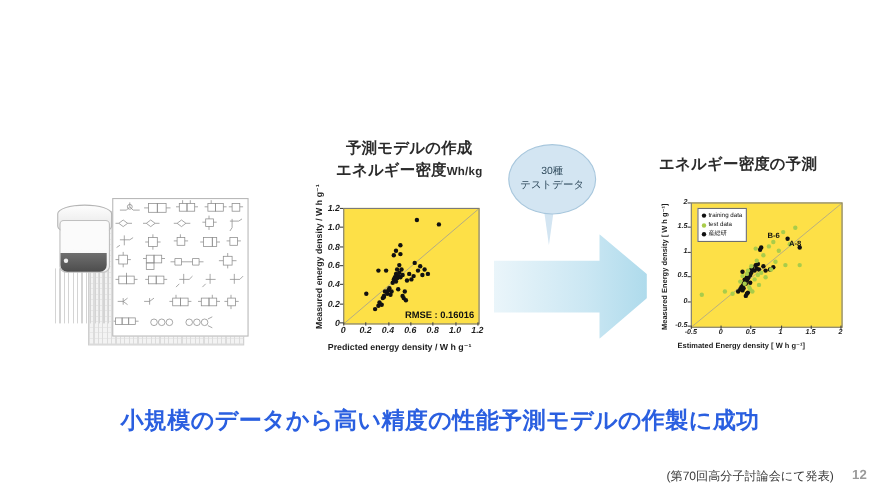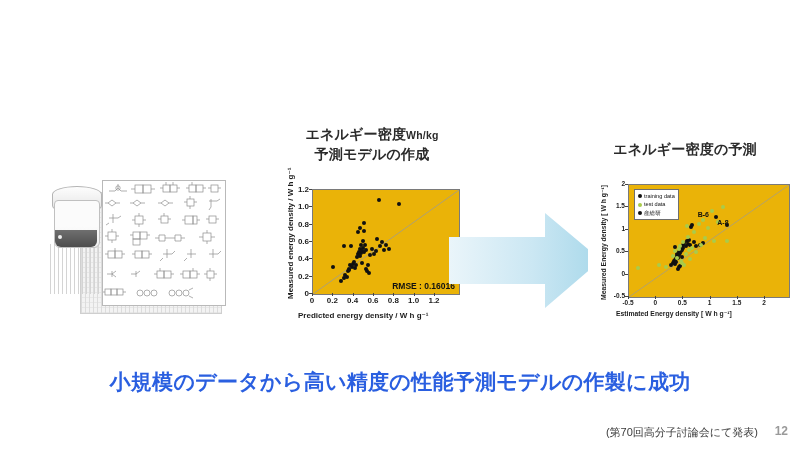--- a/index.html
+++ b/index.html
@@ -18,21 +18,21 @@
   }
   .title .l1{font-size:27px;}
   .title .l2{font-size:27px;}
 
   
   .cap{position:absolute;font-weight:bold;color:#2b2b2b;letter-spacing:.2px;}
   .cap-left{left:72px;top:138px;font-size:15px;}
   .cap-left .red{color:#c00123;font-size:19px;}
   .cap-mid{left:282px;top:124px;width:180px;text-align:center;font-size:14px;line-height:1.45;}
   .cap-mid .small{font-size:10.5px;}
-  .cap-right{left:590px;top:141px;width:190px;text-align:center;font-size:14px;}
+  .cap-right{left:576px;top:141px;width:190px;text-align:center;font-size:14px;}
 
   
   .leftart{position:absolute;left:48px;top:178px;width:182px;height:140px;}
   .sheet-back{
     position:absolute;left:32px;top:14px;width:140px;height:120px;
     background:#f3f3f3;border:1px solid #cfcfcf;
   }
   .sheet-front{
     position:absolute;left:54px;top:2px;width:122px;height:124px;
     background:#ffffff;border:1px solid #b9b9b9;overflow:hidden;
@@ -75,24 +75,24 @@
     font-size:9.5px;color:#2f4a5c;line-height:1.35;
   }
   .balloon .tail{
     position:absolute;left:32px;top:56px;width:0;height:0;
     border-left:5px solid transparent;border-right:5px solid transparent;
     border-top:36px solid #d3e5f2;
   }
 
   
   .chart{position:absolute;background:#fff;}
-  .plotbox{position:absolute;border:1px solid #7a7a7a;background:#eab308;overflow:hidden;padding-left:24px;}
+  .plotbox{position:absolute;border:1px solid #7a7a7a;background:#fde047;overflow:hidden;}
   .axis-title{position:absolute;color:#1d1d1d;font-weight:bold;white-space:nowrap;}
   .ylab{transform-origin:0 0;transform:rotate(-90deg);}
-  .tick{position:absolute;color:#1d1d1d;font-weight:bold;white-space:nowrap;}
+  .tick{position:absolute;color:#1d1d1d;font-weight:bold;white-space:nowrap;font-style:italic;}
   .pt{position:absolute;border-radius:50%;}
   .diag{position:absolute;left:0;top:0;width:100%;height:100%;}
 
   
   #chartA{left:276px;top:183px;width:180px;height:148px;}
   #chartA .plotbox{left:36px;top:6px;width:122px;height:104px;}
   #chartA .tick{font-size:8px;}
   #chartA .axis-title{font-size:8px;}
   #chartA .pt{width:4px;height:4px;background:#111;}
   .rmse{position:absolute;right:4px;bottom:3px;font-size:8.5px;font-weight:bold;color:#111;}
@@ -290,24 +290,24 @@
     <div class="jar">
       <div class="tail"></div>
       <div class="lid"></div>
       <div class="body"></div>
       <div class="powder"></div>
       <div class="dot"></div>
     </div>
   </div>
 
   <div class="cap cap-mid">
+    <div>予測モデルの作成</div>
     <div>
       <span>エネルギー密度</span><span class="small">Wh/kg</span>
     </div>
-    <div>予測モデルの作成</div>
   </div>
 
   <div class="chart" id="chartA">
     <div class="plotbox">
       <svg class="diag" viewBox="0 0 100 100" preserveAspectRatio="none">
         <line x1="0" y1="100" x2="100" y2="0" stroke="#9a9a9a" stroke-width="0.6"></line>
       </svg>
       <div id="chartA-points">
           <div class="pt" style="background: rgb(17, 17, 17); left: 18.3333px; top: 75.1333px;"></div>
           <div class="pt" style="background: rgb(17, 17, 17); left: 26.4667px; top: 89px;"></div>
@@ -391,20 +391,27 @@
         <div style="position: absolute; height: 1px; width: 3px; background: rgb(68, 68, 68); left: 33px; top: 40.6667px;"></div>
         <div class="tick" style="left: 16px; top: 19.3333px; width: 17px; text-align: right;">1.0</div>
         <div style="position: absolute; height: 1px; width: 3px; background: rgb(68, 68, 68); left: 33px; top: 23.3333px;"></div>
         <div class="tick" style="left: 16px; top: 2px; width: 17px; text-align: right;">1.2</div>
         <div style="position: absolute; height: 1px; width: 3px; background: rgb(68, 68, 68); left: 33px; top: 6px;"></div>
       </div>
     <div class="axis-title" style="left:22px;top:128px;">Predicted energy density / W h g⁻¹</div>
     <div class="axis-title ylab" style="left:10px;top:116px;">Measured energy density / W h g⁻¹</div>
   </div>
 
+  <div class="balloon">
+    <div class="tail"></div>
+    <div class="bub">
+      <span>30種</span>
+      <span>テストデータ</span>
+    </div>
+  </div>
 
   <div class="arrow">
     <svg width="152" height="95" viewBox="0 0 152 95">
       <defs>
         <linearGradient id="agrad" x1="0" y1="0" x2="1" y2="0">
           <stop offset="0%" stop-color="#eaf5fa"></stop>
           <stop offset="55%" stop-color="#cbe7f3"></stop>
           <stop offset="100%" stop-color="#a8d8ea"></stop>
         </linearGradient>
       </defs>

